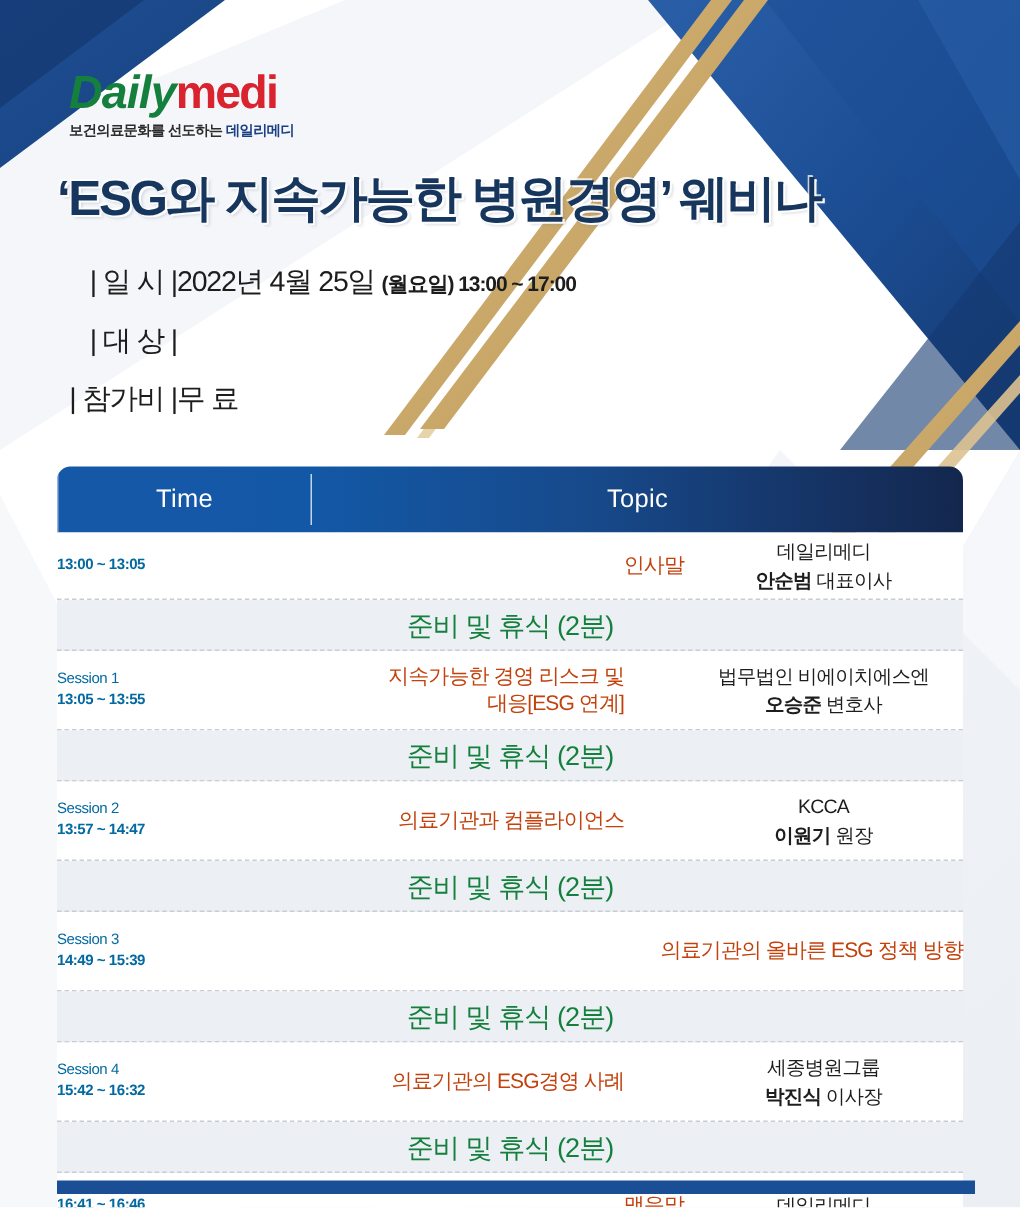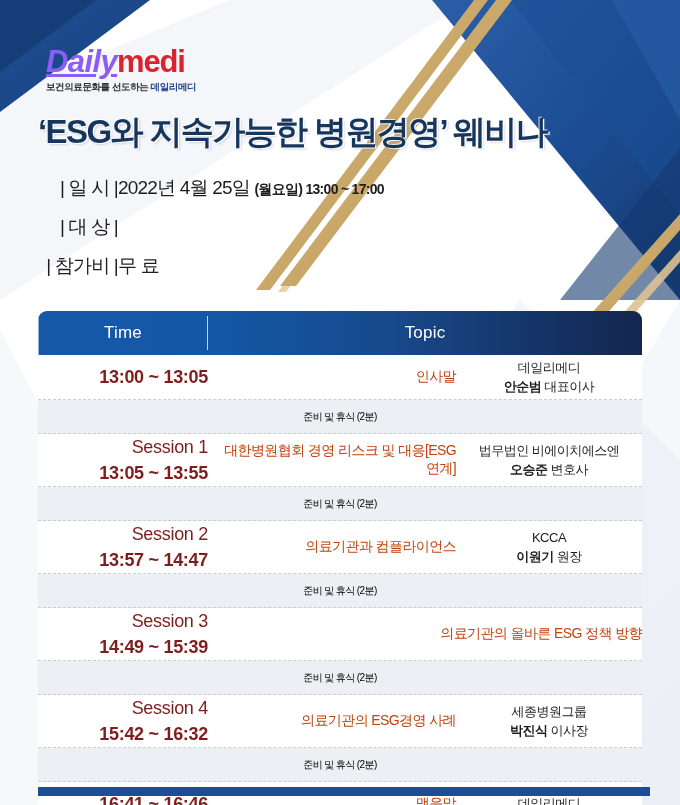--- a/index.html
+++ b/index.html
@@ -32,21 +32,21 @@
     width: 250px;
   }
   .brand-word {
     font-size: 31px;
     font-weight: bold;
     font-style: italic;
     letter-spacing: -0.6px;
     line-height: 1;
     white-space: nowrap;
   }
-  .brand-daily { color: #8b5cf6; text-decoration: underline; }
+  .brand-daily { color: #15803d; }
   .brand-medi  { color: #d9232e; font-style: normal; letter-spacing: -1.2px; margin-top: 42px; }
   .brand-tag {
     margin-top: 4px;
     font-size: 9.5px;
     font-weight: bold;
     letter-spacing: -0.4px;
     color: #2c2c2c;
     white-space: nowrap;
   }
   .brand-tag .tag-accent { color: #1b3f85; }
@@ -124,24 +124,24 @@
   .head-topic { flex: 1; }
 
   .sched-row {
     display: flex;
     align-items: center;
     border-bottom: 1px dashed #c9ccd2;
     background: #ffffff;
   }
   .sched-row .col-time {
     width: 170px;
-    text-align: right;
-    font-size: 18px;
+    text-align: left;
+    font-size: 10px;
     letter-spacing: -0.3px;
-    color: #7f1d1d;
+    color: #0369a1;
     line-height: 1.45;
   }
   .col-time .sess-name { display: block; font-weight: normal; }
   .col-time .sess-time { display: block; font-weight: bold; }
   .col-time .single-time { font-weight: bold; }
 
   .sched-row .col-topic {
     flex: 1;
     text-align: right;
     font-size: 14px;
@@ -153,33 +153,33 @@
     text-align: center;
     font-size: 13px;
     letter-spacing: -0.5px;
     color: #1d1d1d;
     line-height: 1.5;
   }
   .col-speaker .org { display: block; }
   .col-speaker .who { display: block; }
   .col-speaker .who .nm { font-weight: bold; }
 
-  .row-tall { height: 52px; }
+  .row-tall { height: 52px; gap: 40px; }
   .row-short { height: 44px; }
 
   .sched-break {
     height: 33px;
     display: flex;
     align-items: center;
     justify-content: center;
     background: #eceff4;
     border-bottom: 1px dashed #c9ccd2;
-    font-size: 10px;
+    font-size: 18px;
     letter-spacing: -0.6px;
-    color: #000000;
+    color: #15803d;
   }
 
   .footer-bar {
     position: absolute;
     left: 38px;
     top: 787px;
     width: 612px;
     height: 9px;
     background: #1a4f96;
   }
@@ -286,21 +286,21 @@
           </div>
         </div>
         <div class="sched-break">
           <span>준비 및 휴식 (2분)</span>
         </div>
         <div class="sched-row row-tall">
           <div class="col-time">
             <span class="sess-name">Session 1</span>
             <span class="sess-time">13:05 ~ 13:55</span>
           </div>
-          <div class="col-topic">대한병원협회 경영 리스크 및 대응[ESG 연계]</div>
+          <div class="col-topic">지속가능한 경영 리스크 및 대응[ESG 연계]</div>
           <div class="col-speaker">
             <span class="org">법무법인 비에이치에스엔</span>
             <span class="who"><span class="nm">오승준</span><span> 변호사</span></span>
           </div>
         </div>
         <div class="sched-break">
           <span>준비 및 휴식 (2분)</span>
         </div>
         <div class="sched-row row-tall">
           <div class="col-time">

